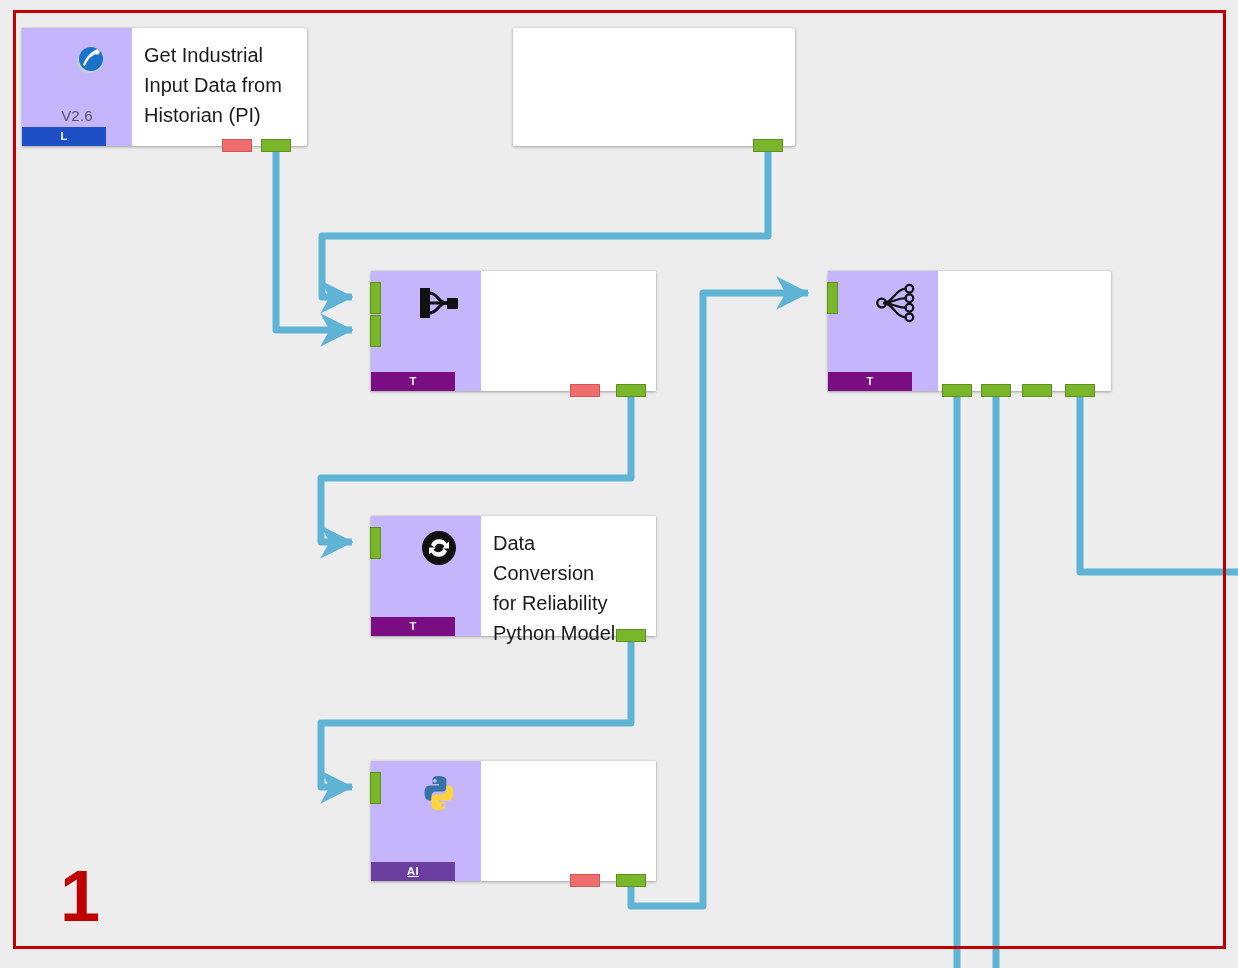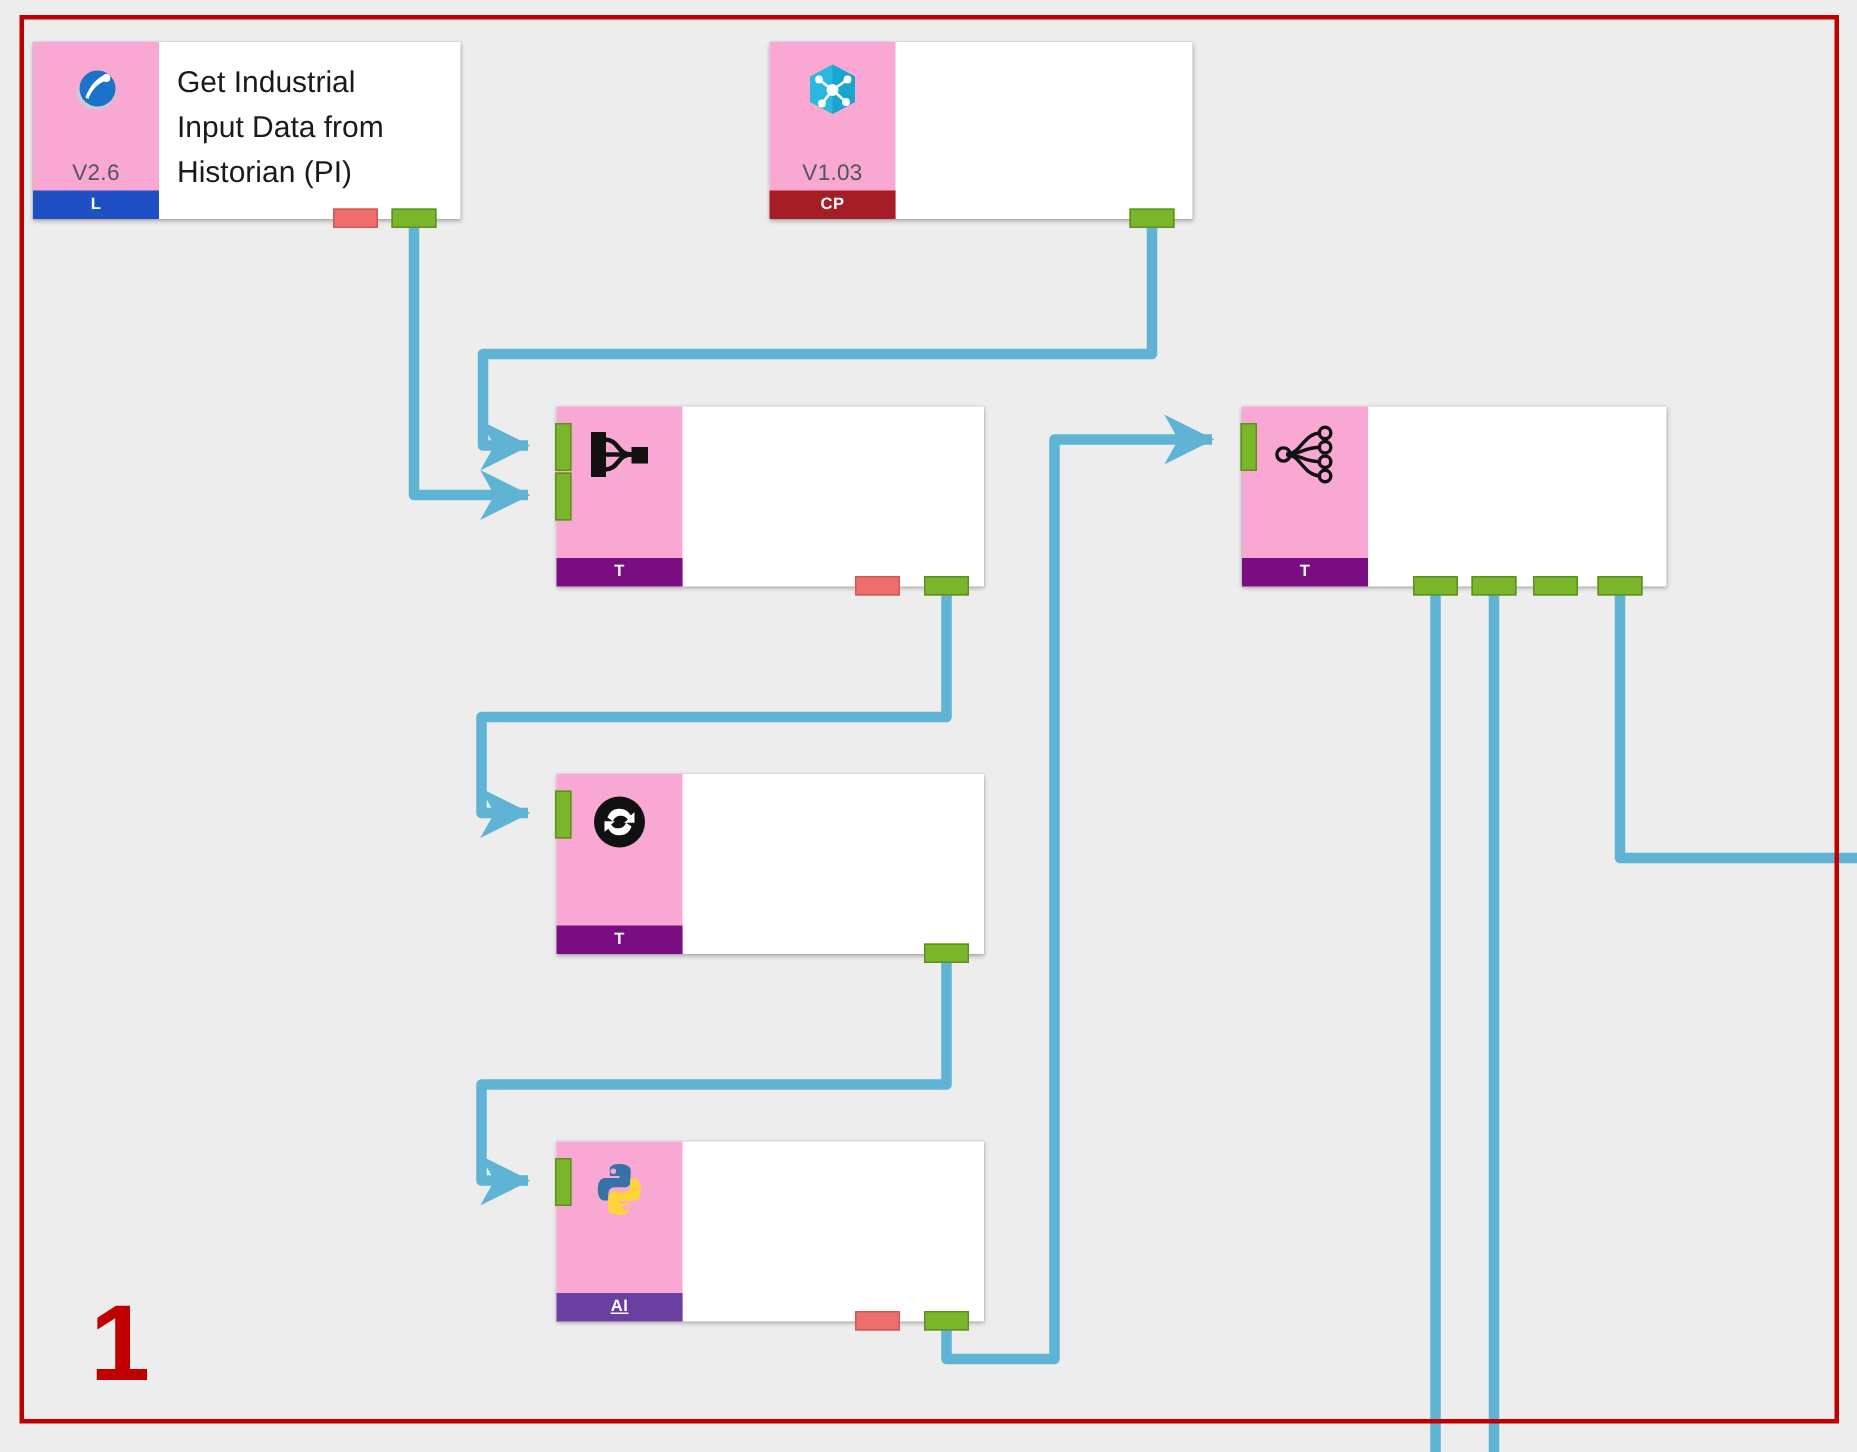--- a/index.html
+++ b/index.html
@@ -29,25 +29,26 @@
     position:absolute;
     background:#ffffff;
     box-shadow:0 1px 3px rgba(0,0,0,.30), 0 0 0 .5px rgba(0,0,0,.06);
     display:flex;
     box-sizing:border-box;
   }
   .node-gutter{
     position:relative;
     width:84px;
     flex:0 0 84px;
-    background:#f9a8d4;
+    background:#c4b5fd;
     display:flex;
     flex-direction:column;
     align-items:center;
     justify-content:flex-start;
+    padding-left:26px;
   }
   .node-icon{
     margin-top:10px;
     width:44px;height:44px;
     display:flex;align-items:center;justify-content:center;
   }
   .node-version{
     position:absolute;
     bottom:22px;left:0;right:0;
     text-align:center;
@@ -152,41 +153,20 @@
       <div class="node-badge" style="background:#1f4fc4;">L</div>
     </div>
     <div class="node-title">Get Industrial
 Input Data from
 Historian (PI)</div>
     <div class="port port-err" style="left:200px;top:111px;"></div>
     <div class="port port-out" style="left:239px;top:111px;"></div>
   </div>
 
   <div class="node" style="left:513px;top:28px;width:282px;height:118px;">
-    <div class="node-gutter">
-      <div class="node-icon">
-        <svg width="42" height="42" viewBox="0 0 42 42">
-          <path d="M21 4 L36 12 L36 29 L21 37 L6 29 L6 12 Z" fill="#2ab7e0"></path>
-          <path d="M21 4 L36 12 L36 29 L21 37 Z" fill="#1aa5ce"></path>
-          <circle cx="21" cy="21" r="4" fill="#ffffff"></circle>
-          <circle cx="12" cy="14" r="2.6" fill="#ffffff"></circle>
-          <circle cx="31" cy="14" r="2.6" fill="#ffffff"></circle>
-          <circle cx="14" cy="30" r="2.6" fill="#ffffff"></circle>
-          <circle cx="30" cy="29" r="2.6" fill="#ffffff"></circle>
-          <g stroke="#ffffff" stroke-width="1.8">
-            <line x1="21" y1="21" x2="12" y2="14"></line>
-            <line x1="21" y1="21" x2="31" y2="14"></line>
-            <line x1="21" y1="21" x2="14" y2="30"></line>
-            <line x1="21" y1="21" x2="30" y2="29"></line>
-          </g>
-        </svg>
-      </div>
-      <div class="node-version">V1.03</div>
-      <div class="node-badge" style="background:#a51d25;">CP</div>
-    </div>
     <div class="port port-out" style="left:240px;top:111px;"></div>
   </div>
 
   <div class="node" style="left:371px;top:271px;width:285px;height:120px;">
     <div class="node-gutter">
       <div class="node-icon">
         <svg width="44" height="40" viewBox="0 0 44 40">
           <g stroke="#111" stroke-width="3" fill="none">
             <path d="M12 10 C22 10, 20 20, 30 20"></path>
             <path d="M12 30 C22 30, 20 20, 30 20"></path>
@@ -241,20 +221,23 @@
           <circle cx="21" cy="21" r="17" fill="#111"></circle>
           <path d="M13 18 a8.5 8.5 0 0 1 15.5 -1.5 l2.5 -2 v7 h-7 l2.6 -2.1
                    a5.6 5.6 0 0 0 -10 1.1 Z" fill="#ffffff"></path>
           <path d="M29 24 a8.5 8.5 0 0 1 -15.5 1.5 l-2.5 2 v-7 h7 l-2.6 2.1
                    a5.6 5.6 0 0 0 10 -1.1 Z" fill="#ffffff"></path>
         </svg>
       </div>
       <div class="node-version"></div>
       <div class="node-badge" style="background:#7b0d82;">T</div>
     </div>
+    <div class="node-title">Data Conversion
+for Reliability
+Python Model</div>
     <div class="port port-in" style="left:-1px;top:11px;"></div>
     <div class="port port-out" style="left:245px;top:113px;"></div>
   </div>
 
   <div class="node" style="left:371px;top:761px;width:285px;height:120px;">
     <div class="node-gutter">
       <div class="node-icon">
         <svg width="40" height="40" viewBox="0 0 40 40">
           <path d="M19.5 3 C13 3 13.5 6.5 13.5 6.5 L13.6 11 L20 11 L20 12.4
                    L10.5 12.4 C10.5 12.4 5.5 11.9 5.5 19.8 C5.5 27.7 9.9 27.4 9.9 27.4

